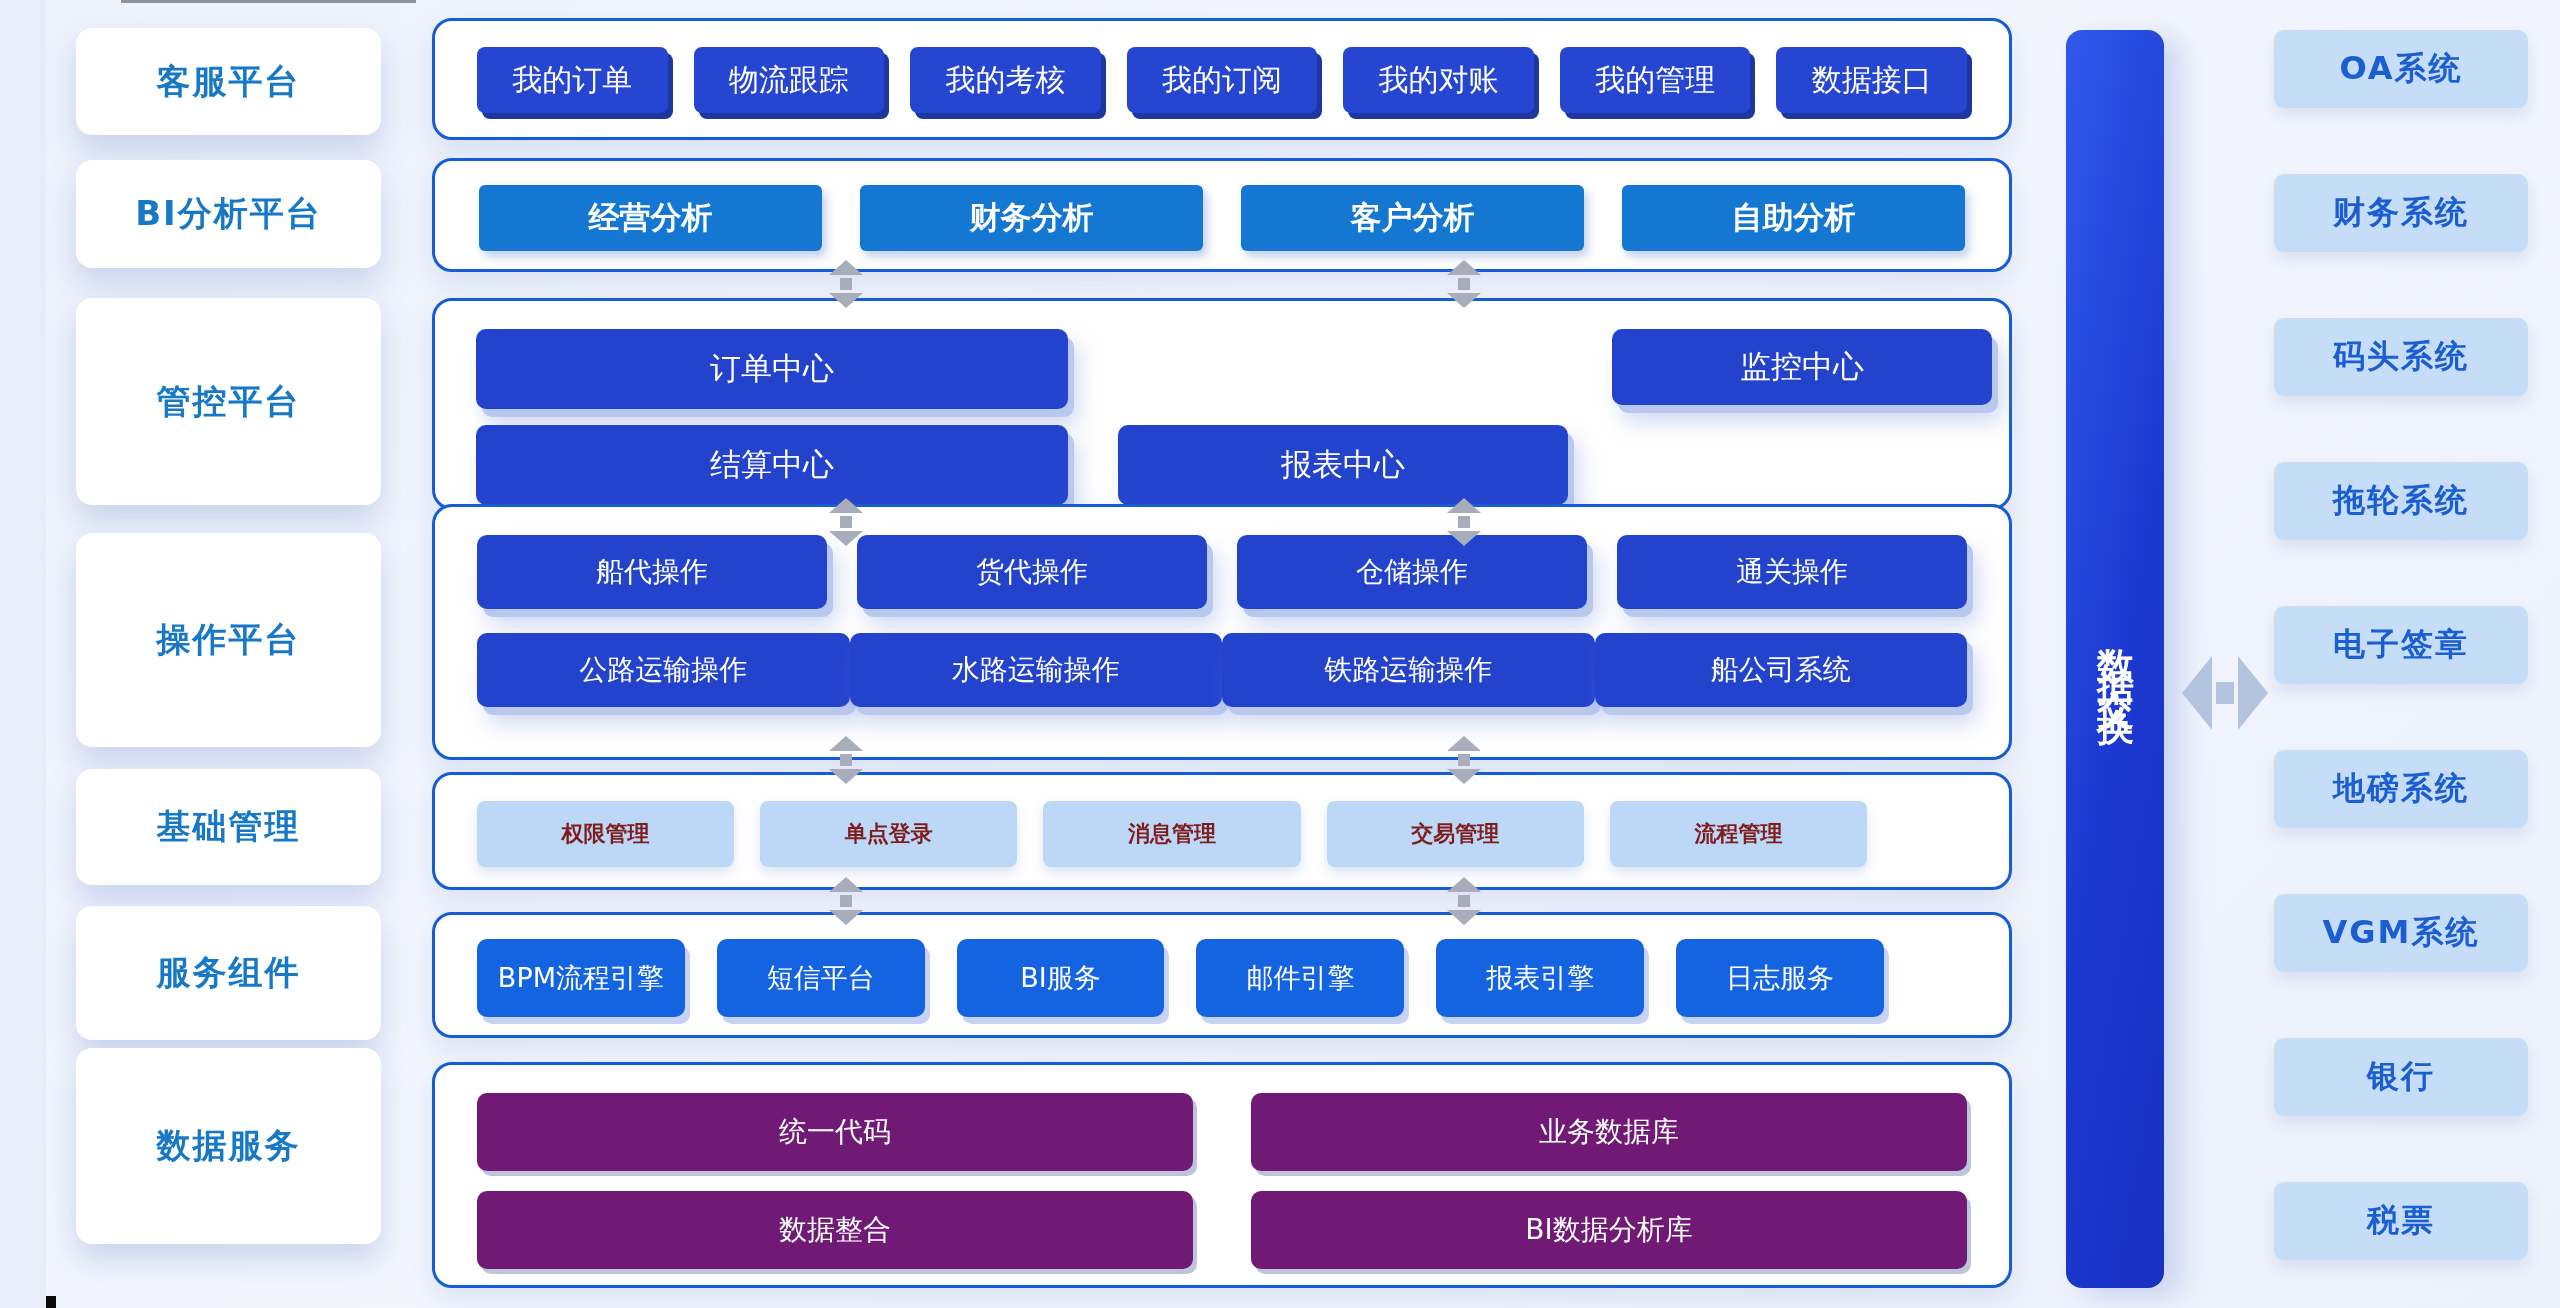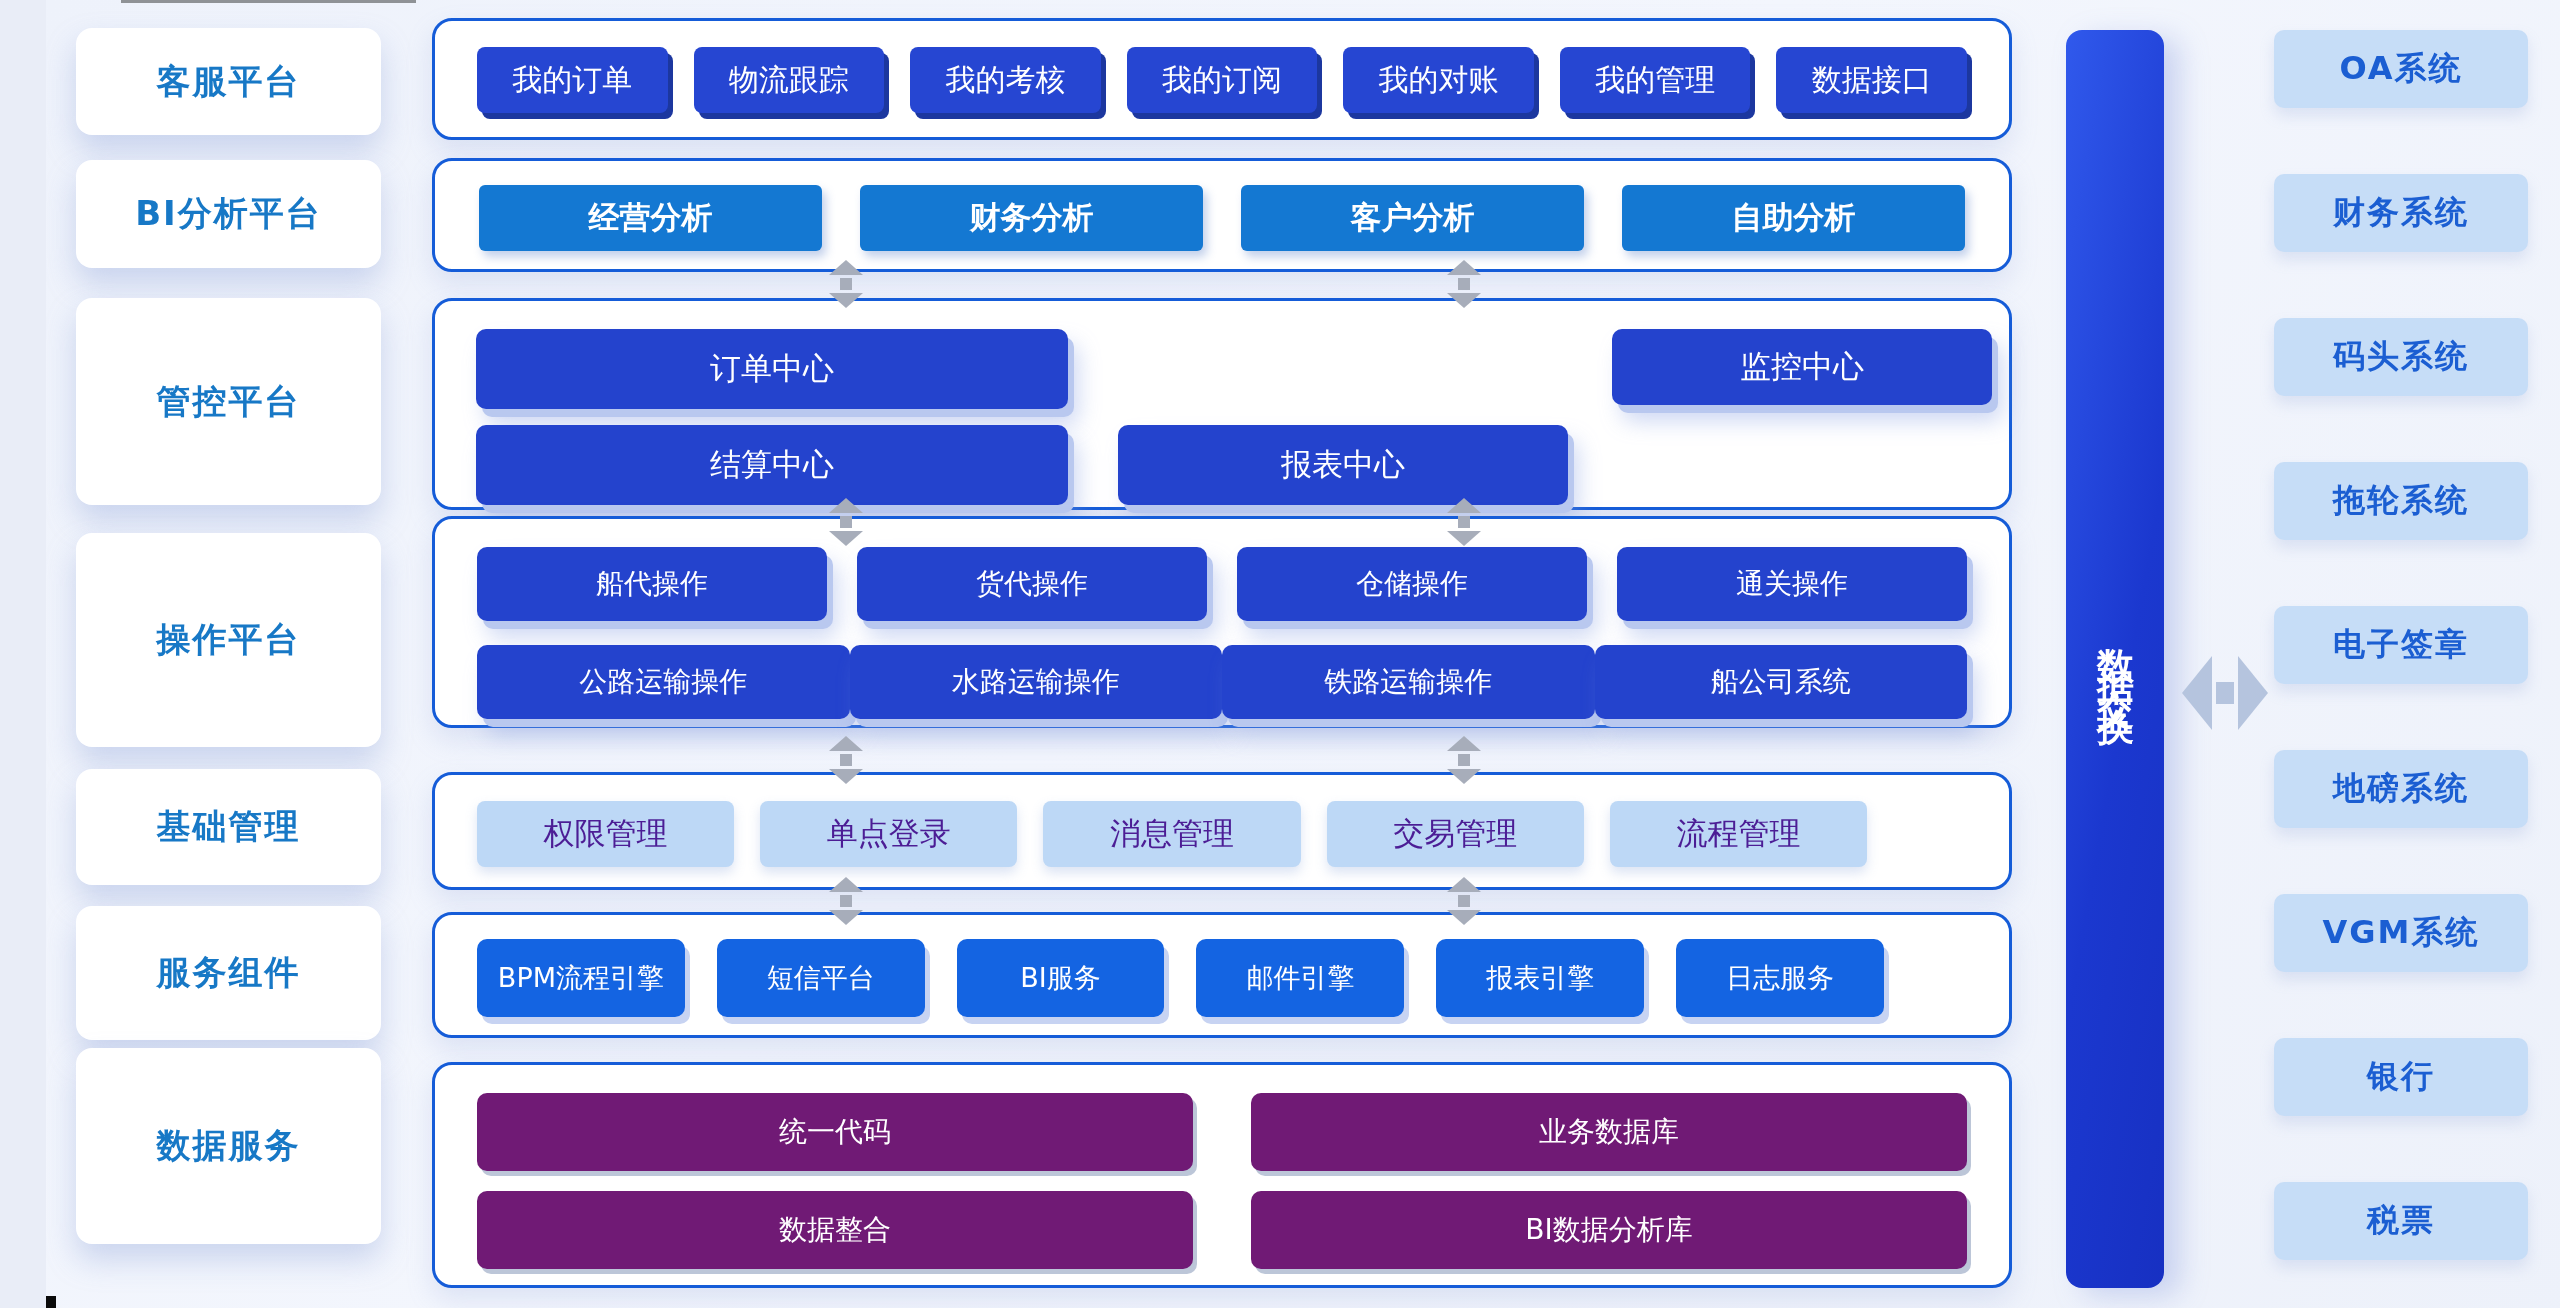--- a/index.html
+++ b/index.html
@@ -42,21 +42,21 @@
   }
   .chip.center {
     background:#2443cd; border-radius:10px; font-size:31px;
     box-shadow:6px 8px 0 #b9c8ef, 10px 16px 22px rgba(130,155,225,.40);
   }
   .chip.bi {
     background:#1478d2; border-radius:6px; font-size:31px; font-weight:bold;
     box-shadow:4px 6px 10px rgba(120,150,210,.45);
   }
   .chip.light {
-    background:#bdd8f6; border-radius:8px; font-size:31px; font-weight:normal; color:#4c1d95;
+    background:#bdd8f6; border-radius:8px; font-size:22px; font-weight:bold; color:#7f1d1d;
     box-shadow:0 6px 12px rgba(140,165,220,.30);
   }
   .chip.svc {
     background:#1464e2; border-radius:10px; font-size:27px;
     box-shadow:5px 7px 0 #c7d3f2;
   }
   .chip.gray {
     background:#701a75; border-radius:10px; font-size:28px;
     box-shadow:4px 5px 0 #bcc6d8;
   }
@@ -146,21 +146,21 @@
     </div>
   </div>
 
   <div class="section" style="top:298px;height:212px">
     <div class="chip center abs" style="left:41px;top:28px;width:592px;height:80px">订单中心</div>
     <div class="chip center abs" style="left:1177px;top:28px;width:380px;height:76px">监控中心</div>
     <div class="chip center abs" style="left:41px;top:124px;width:592px;height:80px">结算中心</div>
     <div class="chip center abs" style="left:683px;top:124px;width:450px;height:80px">报表中心</div>
   </div>
 
-  <div class="section" style="top:516px;height:212px">
+  <div class="section" style="top:504px;height:256px">
     <div class="btnrow" style="left:42px;right:42px;top:28px;height:74px;gap:30px">
       <div class="chip center" style="flex:1;font-size:28px">船代操作</div>
       <div class="chip center" style="flex:1;font-size:28px">货代操作</div>
       <div class="chip center" style="flex:1;font-size:28px">仓储操作</div>
       <div class="chip center" style="flex:1;font-size:28px">通关操作</div>
     </div>
     <div class="btnrow" style="left:42px;right:42px;top:126px;height:74px;">
       <div class="chip center" style="flex:1;font-size:28px">公路运输操作</div>
       <div class="chip center" style="flex:1;font-size:28px">水路运输操作</div>
       <div class="chip center" style="flex:1;font-size:28px">铁路运输操作</div>

